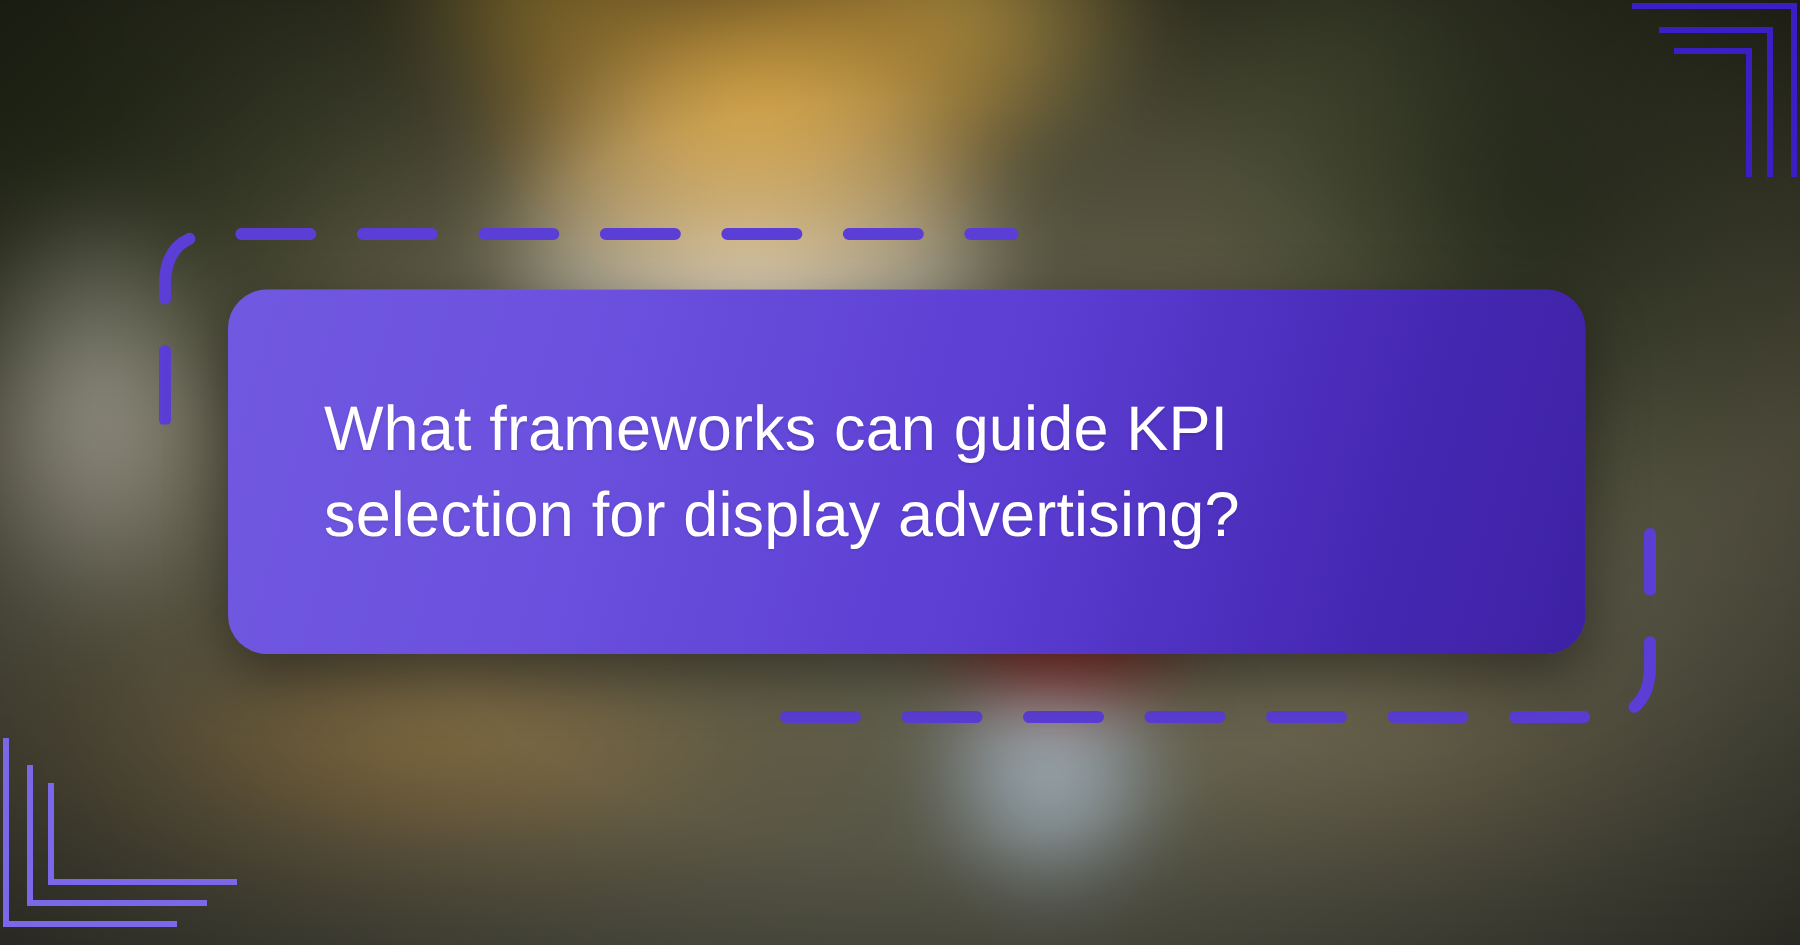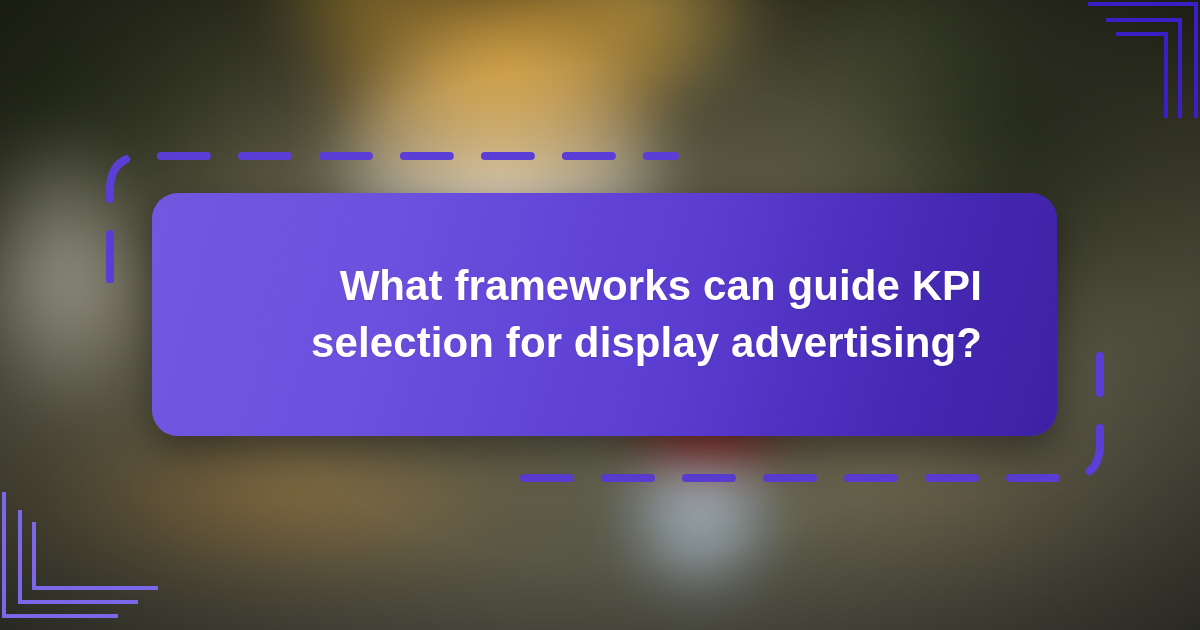--- a/index.html
+++ b/index.html
@@ -103,24 +103,24 @@
     align-items: center;
     justify-content: center;
     box-sizing: border-box;
     padding: 0 64px;
   }
 
   .question-text {
     color: #ffffff;
     font-size: 42px;
     line-height: 1.35;
-    text-align: right;
-    font-weight: 700;
+    text-align: left;
+    font-weight: 400;
     letter-spacing: 0.1px;
-    margin: 11px;
+    margin: 0;
     text-shadow: 0 1px 2px rgba(0,0,0,0.12);
   }
 </style>
 </head>
 <body>
 
 <div id="canvas">
 
   <div class="bg-photo"></div>
   <div class="bg-vignette"></div>

